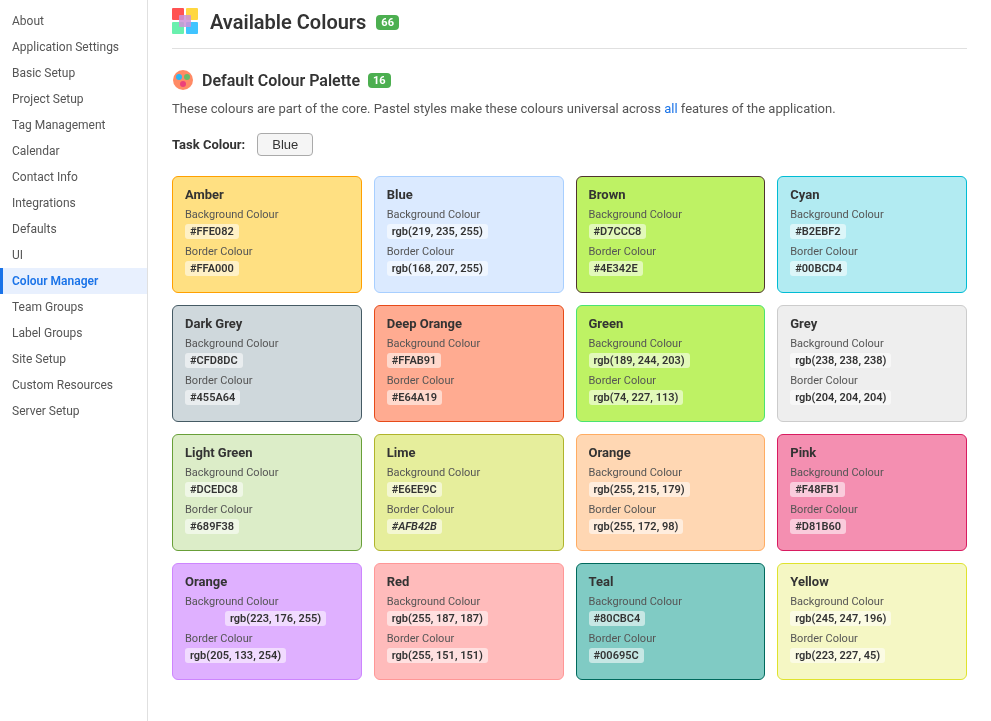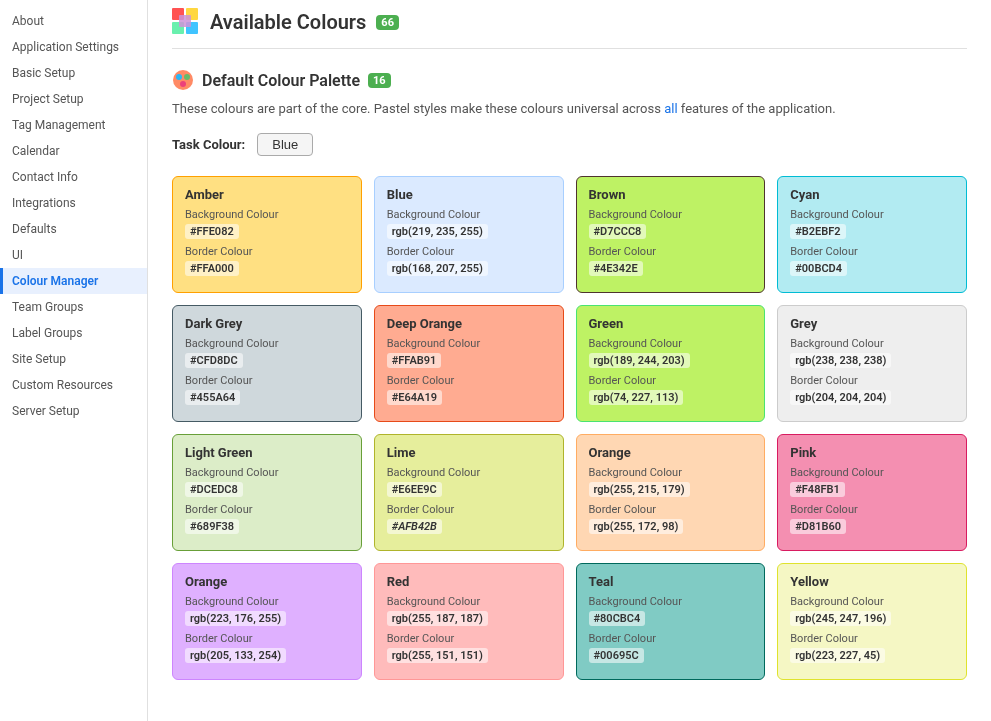--- a/index.html
+++ b/index.html
@@ -283,21 +283,21 @@
       <div class="colour-card" style="background-color: rgb(244, 143, 177); border-color: rgb(216, 27, 96);">
       <div class="colour-name">Pink</div>
       <div class="colour-field-label">Background Colour</div>
       <div class="colour-value" style="background: rgba(255,255,255,0.55); color:#333;">#F48FB1</div>
       <div class="colour-field-label">Border Colour</div>
       <div class="colour-value" style="background: rgba(255,255,255,0.55); color:#333;">#D81B60</div>
     </div>
       <div class="colour-card" style="background-color: rgb(223, 176, 255); border-color: rgb(205, 133, 254);">
       <div class="colour-name">Orange</div>
       <div class="colour-field-label">Background Colour</div>
-      <div class="colour-value" style="background: rgba(255,255,255,0.55); color:#333;">rgb(223, 176, 255)</div>
+      <div class="colour-value" style="background: rgba(255,255,255,0.55); color:#333;margin-left:40px;">rgb(223, 176, 255)</div>
       <div class="colour-field-label">Border Colour</div>
       <div class="colour-value" style="background: rgba(255,255,255,0.55); color:#333;">rgb(205, 133, 254)</div>
     </div>
       <div class="colour-card" style="background-color: rgb(255, 187, 187); border-color: rgb(255, 151, 151);">
       <div class="colour-name">Red</div>
       <div class="colour-field-label">Background Colour</div>
       <div class="colour-value" style="background: rgba(255,255,255,0.55); color:#333;">rgb(255, 187, 187)</div>
       <div class="colour-field-label">Border Colour</div>
       <div class="colour-value" style="background: rgba(255,255,255,0.55); color:#333;">rgb(255, 151, 151)</div>
     </div>

